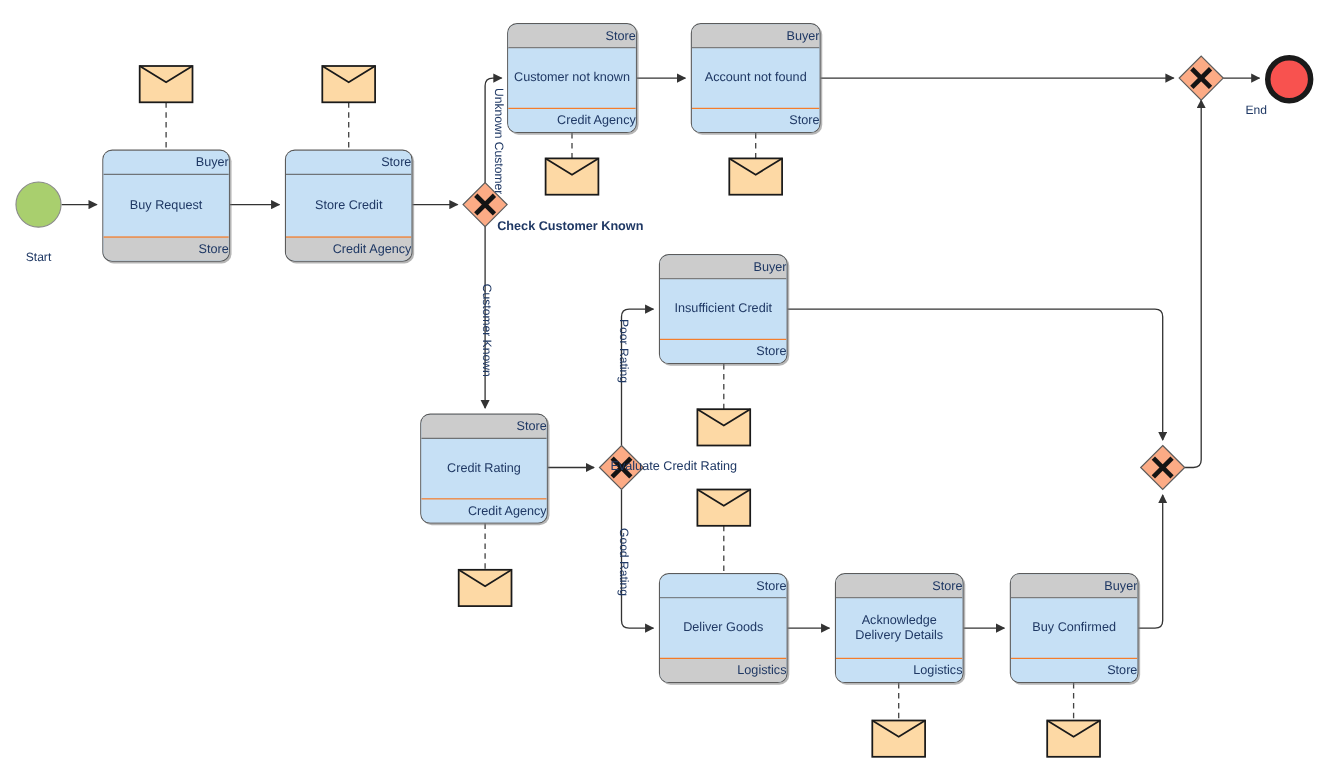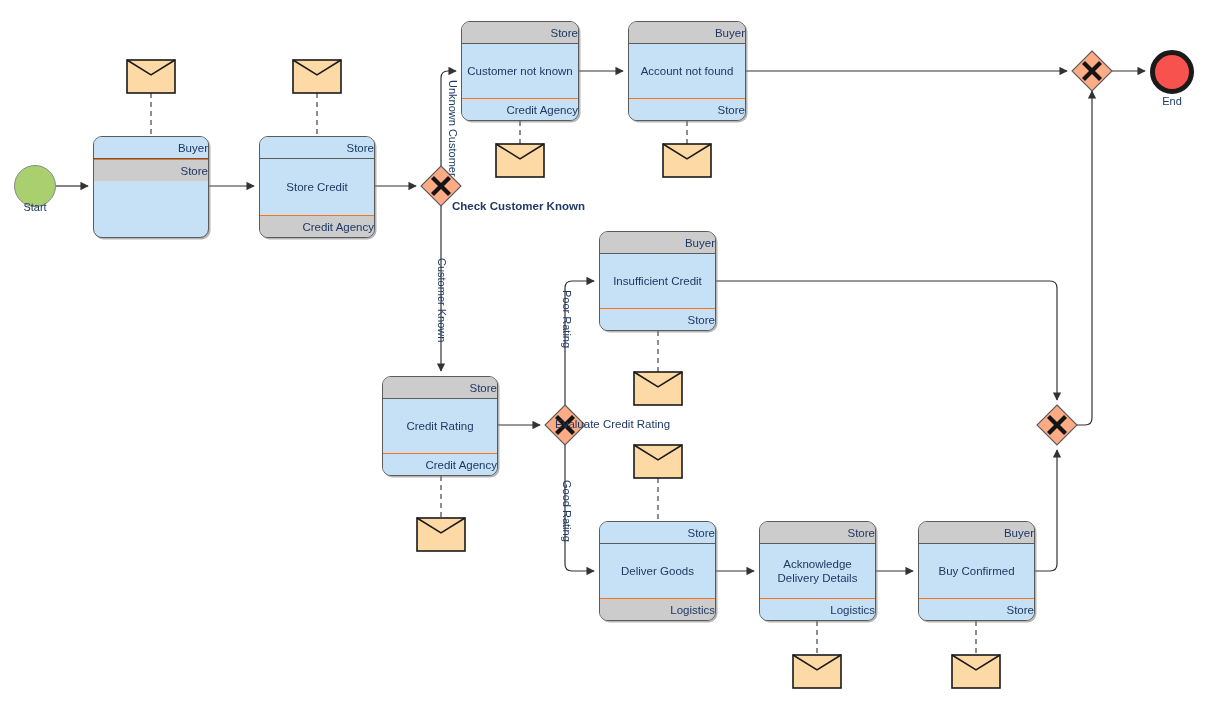--- a/index.html
+++ b/index.html
@@ -94,20 +94,21 @@
         <path d="M 441 476 L 441 518" fill="none" stroke="#444" stroke-width="1.2" stroke-dasharray="5 4"></path>
         <path d="M 658 478 L 658 521" fill="none" stroke="#444" stroke-width="1.2" stroke-dasharray="5 4"></path>
         <path d="M 817 621 L 817 655" fill="none" stroke="#444" stroke-width="1.2" stroke-dasharray="5 4"></path>
         <path d="M 976 621 L 976 655" fill="none" stroke="#444" stroke-width="1.2" stroke-dasharray="5 4"></path>
       </g>
   </svg>
 
   <div id="nodes">
       <div class="task" style="left: 93px; top: 136px; width: 116px; height: 102px;">
         <div class="band top blue">Buyer</div>
+        <div class="body">Buy Request</div>
         <div class="band bottom grey">Store</div>
       </div>
       <div class="task" style="left: 259px; top: 136px; width: 116px; height: 102px;">
         <div class="band top blue">Store</div>
         <div class="body">Store Credit</div>
         <div class="band bottom grey">Credit Agency</div>
       </div>
       <div class="task" style="left: 461px; top: 21px; width: 118px; height: 100px;">
         <div class="band top grey">Store</div>
         <div class="body">Customer not known</div>
@@ -203,19 +204,19 @@
           <path d="M 952 655 L 976 669.85 L 1000 655" fill="none" stroke="#1a1a1a" stroke-width="1.6"></path>
         </g>
       </g>
   </svg>
 
   <div id="labels">
       <div class="edge-label" style="left: 459px; top: 80px; transform: rotate(90deg);">Unknown Customer</div>
       <div class="edge-label" style="left: 448px; top: 258px; transform: rotate(90deg);">Customer Known</div>
       <div class="edge-label" style="left: 573px; top: 290px; transform: rotate(90deg);">Poor Rating</div>
       <div class="edge-label" style="left: 573px; top: 480px; transform: rotate(90deg);">Good Rating</div>
-      <div class="event-label" style="left: 14px; top: 201px; width: 42px;">Start</div>
-      <div class="event-label" style="left: 1150px; top: 95px; width: 44px; text-align: center;">End</div>
+      <div class="event-label" style="left: 14px; top: 228px; width: 42px;">Start</div>
+      <div class="event-label" style="left: 1120px; top: 95px; width: 44px; text-align: center;">End</div>
       <div class="gw-label" style="left: 452px; top: 200px; font-weight: bold;">Check Customer Known</div>
       <div class="gw-label" style="left: 555px; top: 418px;">Evaluate Credit Rating</div>
     </div>
 
 </div>
 
 </body></html>

